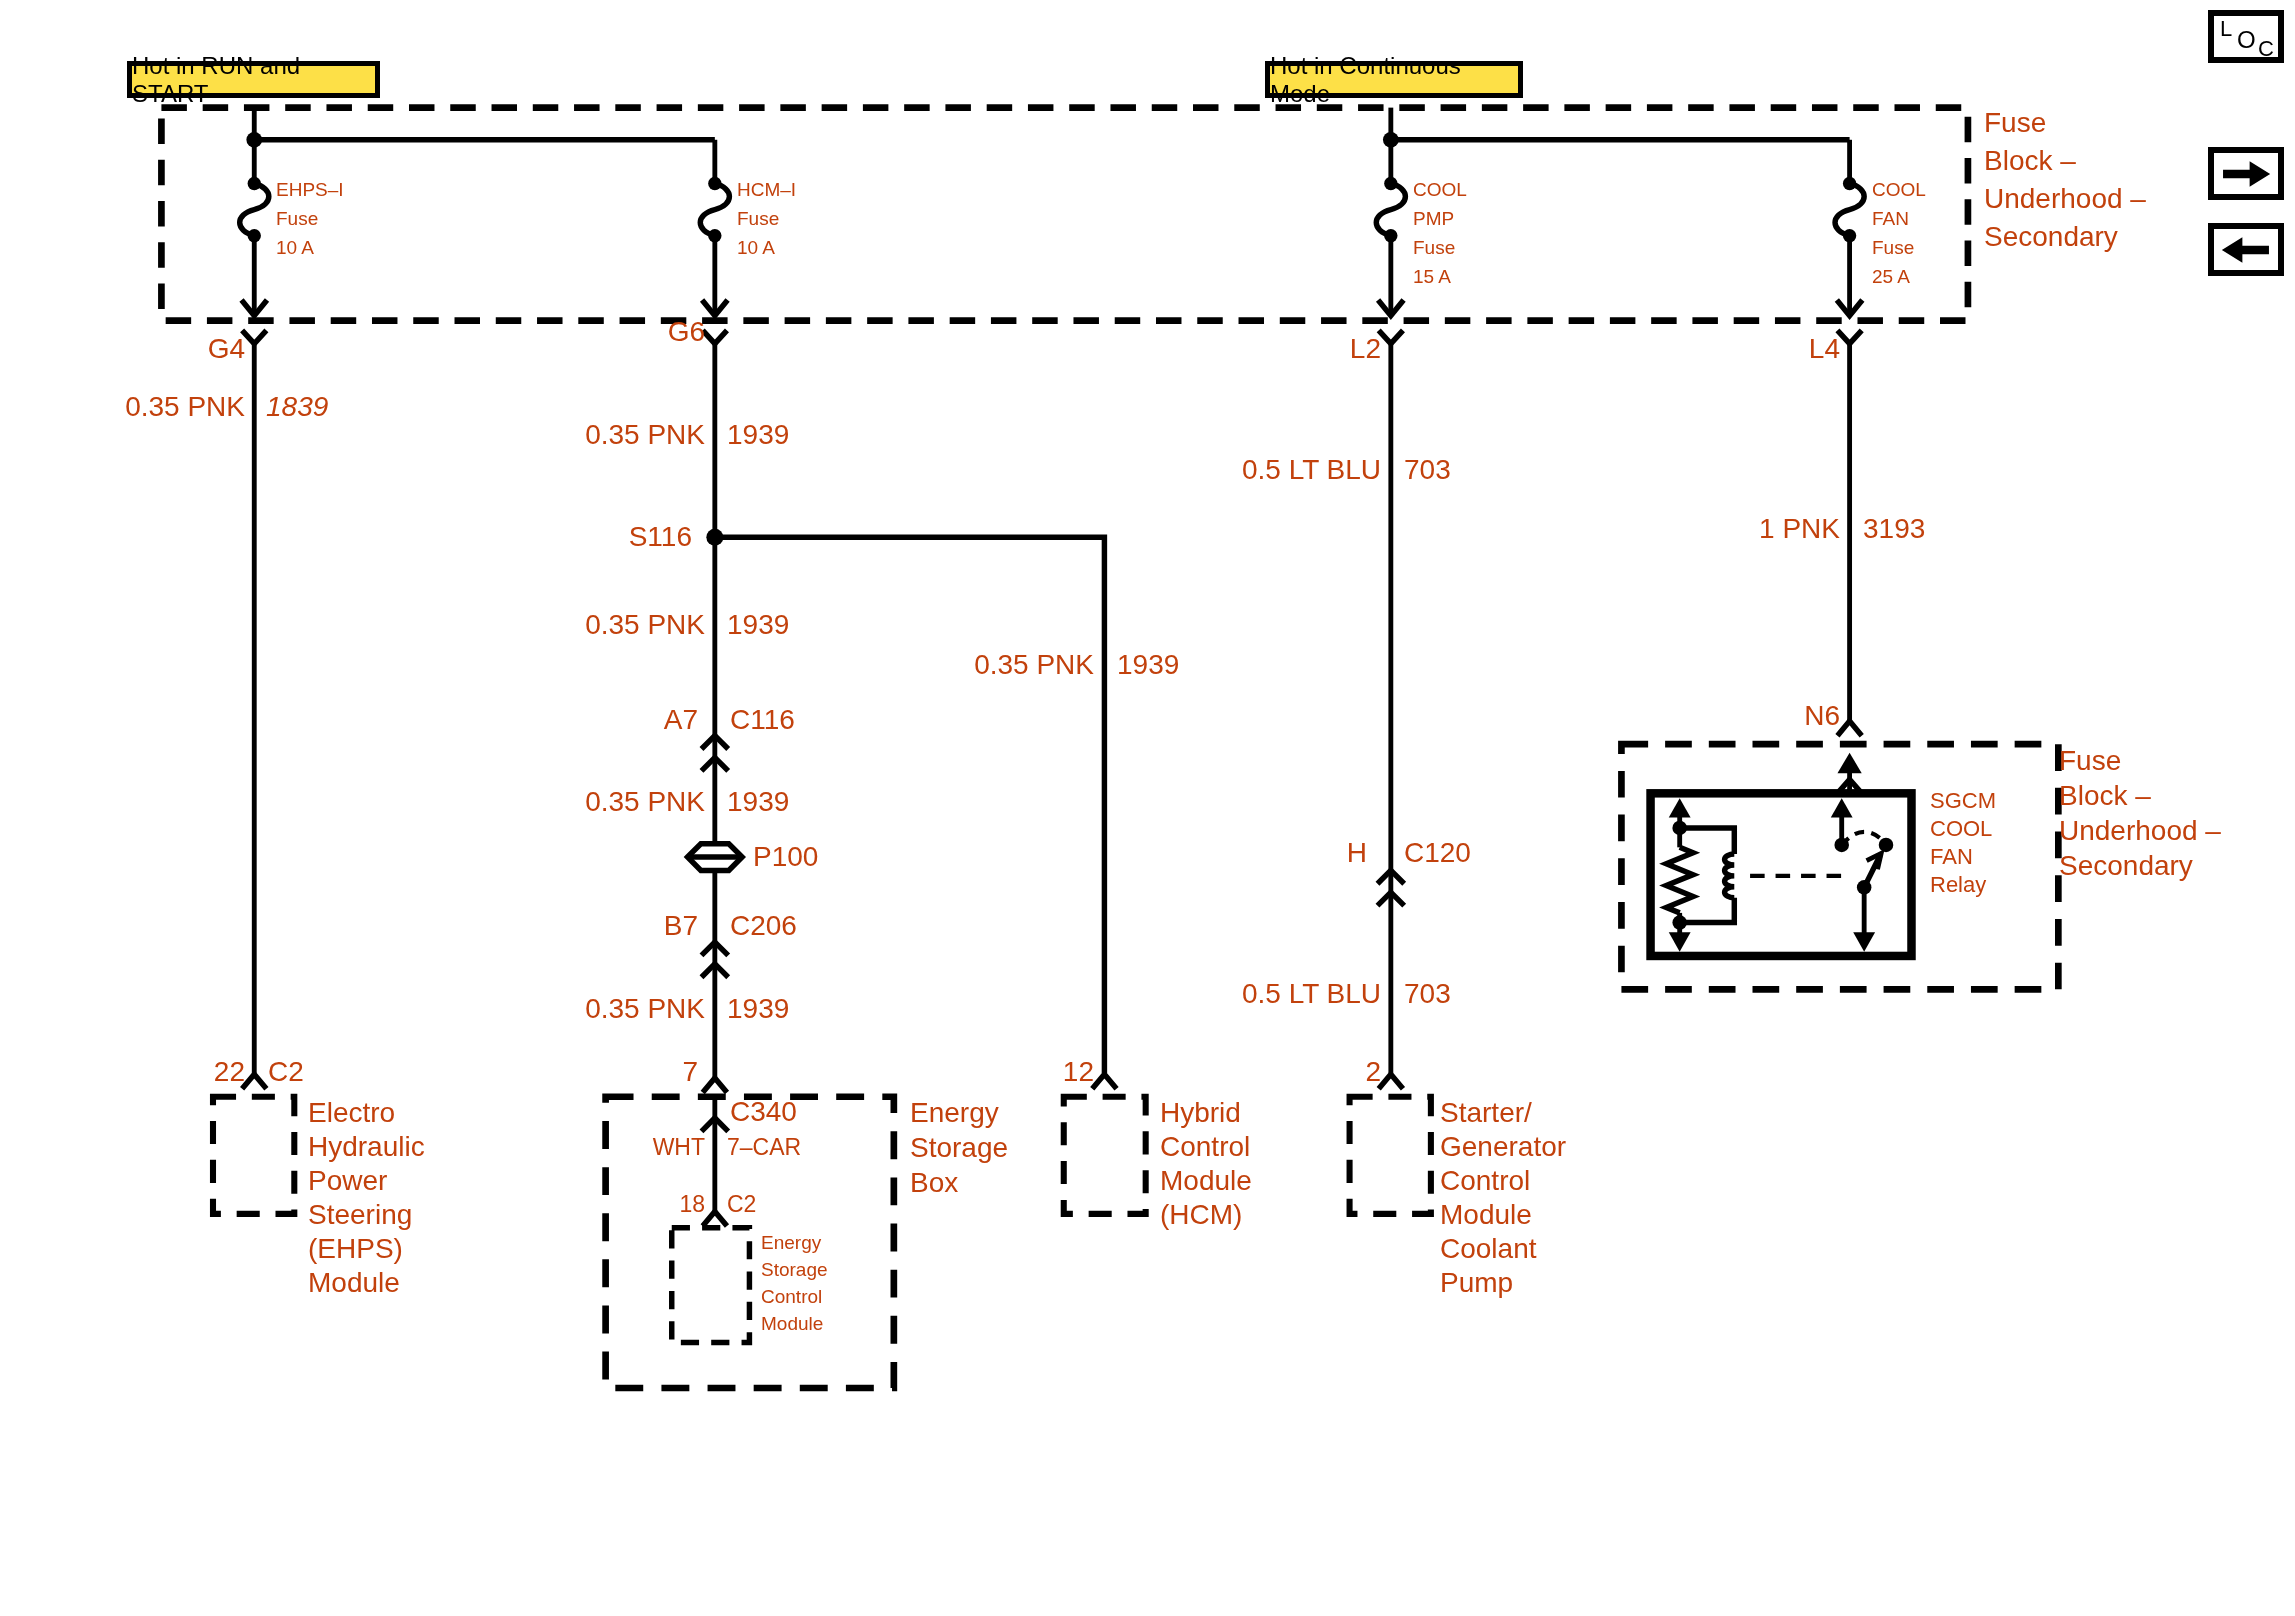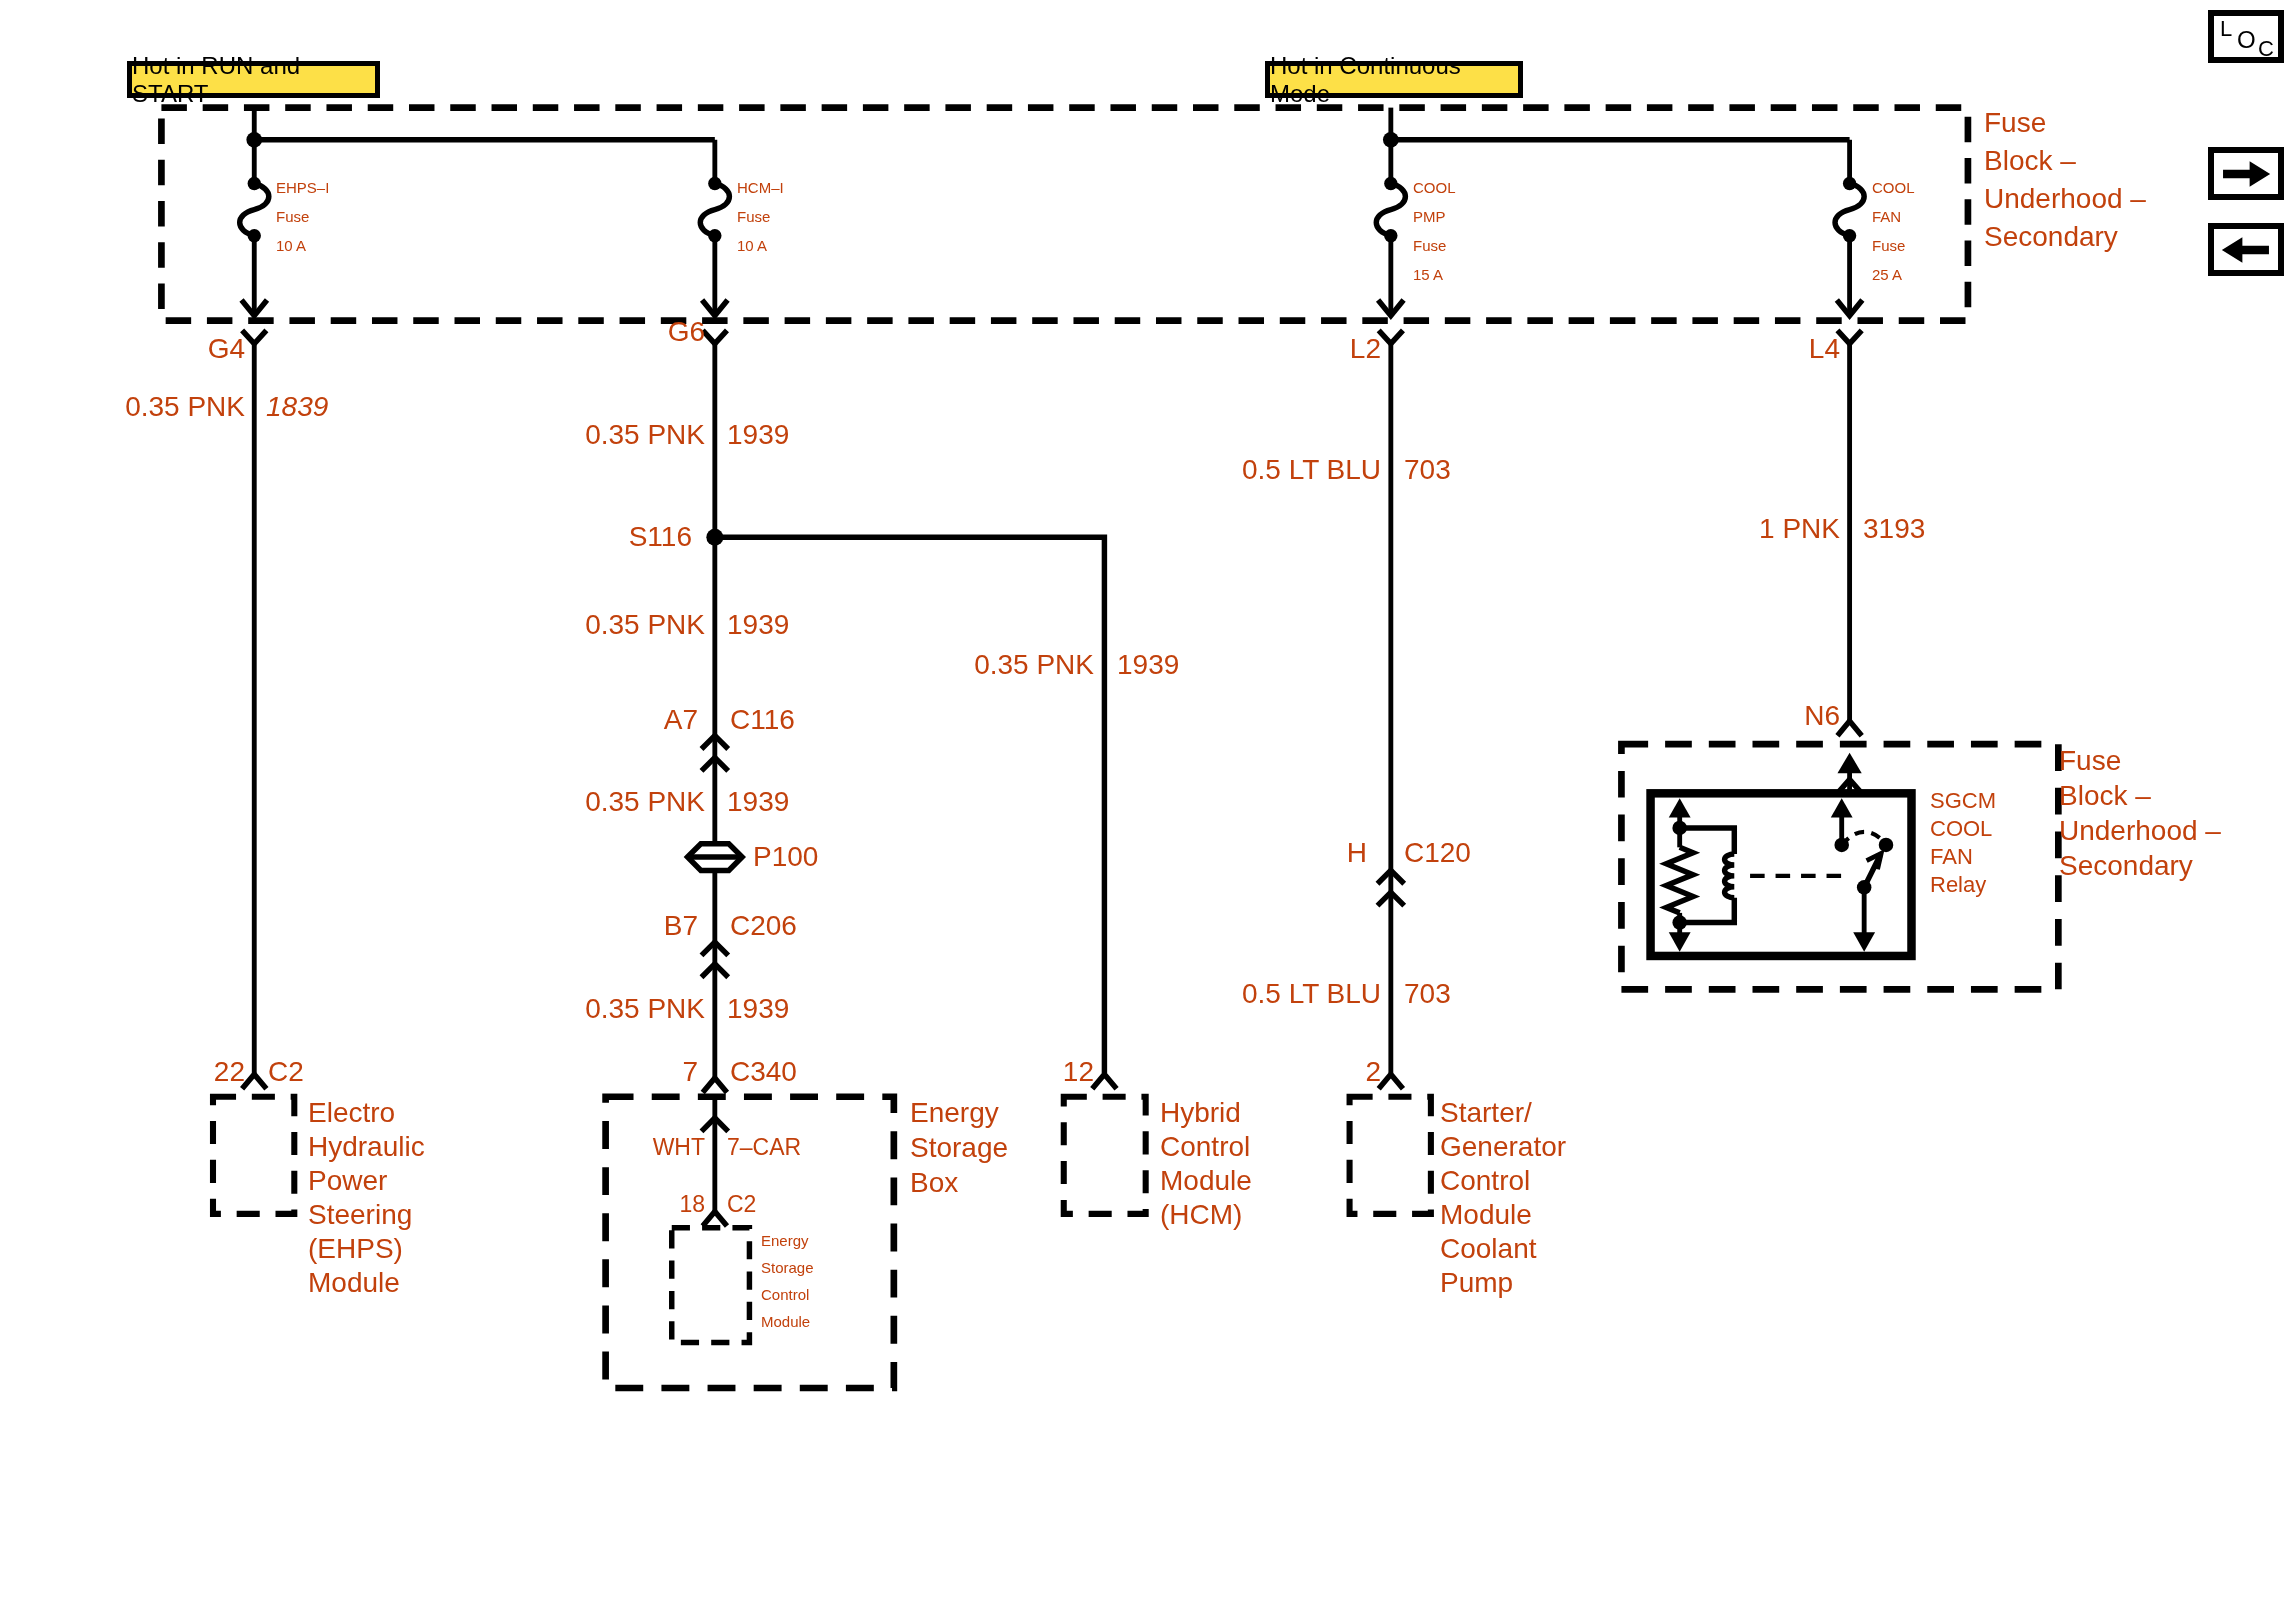--- a/index.html
+++ b/index.html
@@ -1,21 +1,21 @@
 <!DOCTYPE html>
 <html style="font-size:9.7px"><head>
 <meta charset="utf-8">
 <style>
   html,body{margin:0;padding:0;background:#ffffff;}
   #canvas{position:relative;width:2295px;height:1617px;background:#ffffff;overflow:hidden;
           font-family:"Liberation Sans","DejaVu Sans",sans-serif;color:#000;}
   #wiring{position:absolute;left:0;top:0;}
   .t{position:absolute;font-size:28px;line-height:1;white-space:nowrap;color:#c2410c;}
   .t.r{transform:translateX(-100%);}
-  .f34{font-size:15px}.f36{font-size:22px}.f38{font-size:23px}.f40{font-size:24px}
+  .f34{font-size:19px}.f36{font-size:22px}.f38{font-size:23px}.f40{font-size:24px}
   .stack div{white-space:nowrap;}
   .lh45 div{height:27px}.lh46 div{height:28px}.lh48 div{height:29px}
   .lh56 div{height:34px}.lh58 div{height:35px}.lh62 div{height:38px}
   .flag{position:absolute;border:5.5px solid #000;display:flex;align-items:center;justify-content:center;
         font-size:24px;background:#fde047;}
   .navbox{position:absolute;width:64px;height:41px;border:6px solid #000;background:#fff;}
   .navbox svg{display:block;margin:1.8px auto 0 auto;}
   #loc-box span{position:absolute;line-height:1;}
 </style>
 </head>
@@ -208,21 +208,21 @@
 
   <div class="t" style="left:753px;top:843px;">P100</div>
 
   <div class="t r" style="left:698px;top:912px;">B7</div>
   <div class="t" style="left:730px;top:912px;">C206</div>
 
   <div class="t r" style="left:705px;top:995px;">0.35 PNK</div>
   <div class="t" style="left:727px;top:995px;">1939</div>
 
   <div class="t r" style="left:698px;top:1058px;">7</div>
-  <div class="t" style="left:730px;top:1058px;">C340</div>
+  <div class="t" style="left:730px;top:1098px;">C340</div>
 
   <div class="t r" style="left:1094px;top:651px;">0.35 PNK</div>
   <div class="t" style="left:1117px;top:651px;">1939</div>
   <div class="t r" style="left:1094px;top:1058px;">12</div>
 
   <div class="t r" style="left:1381px;top:456px;">0.5 LT BLU</div>
   <div class="t" style="left:1404px;top:456px;">703</div>
 
   <div class="t r" style="left:1367px;top:839px;">H</div>
   <div class="t" style="left:1404px;top:839px;">C120</div>

